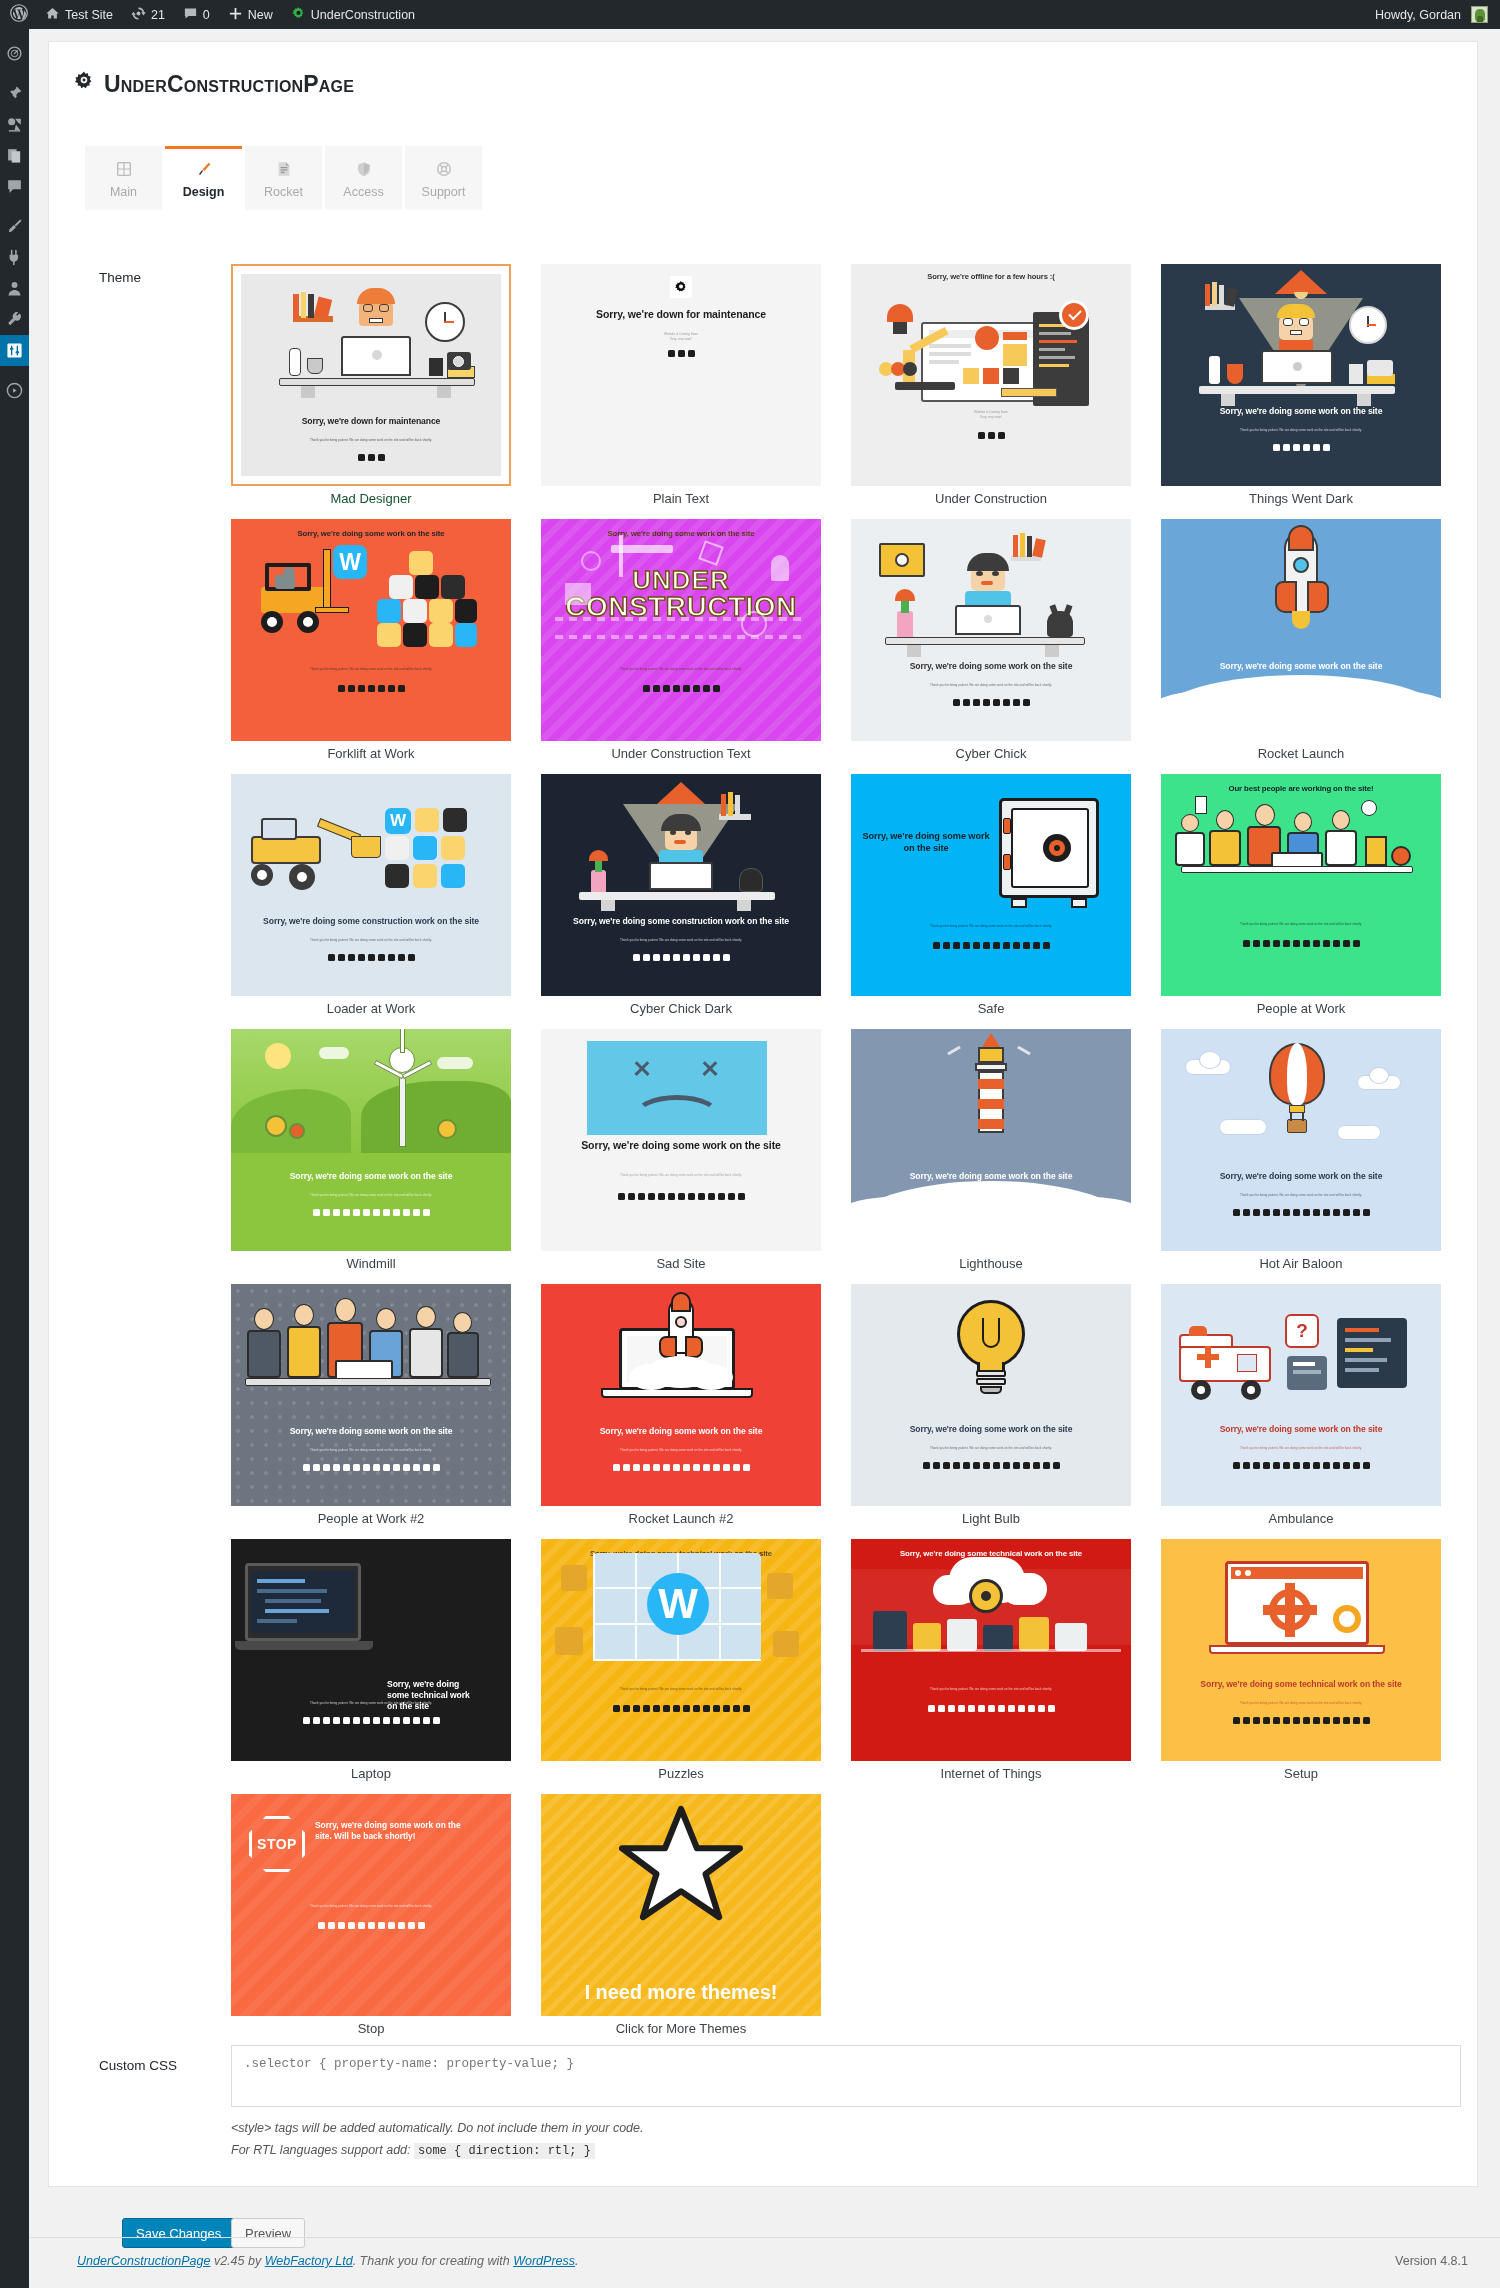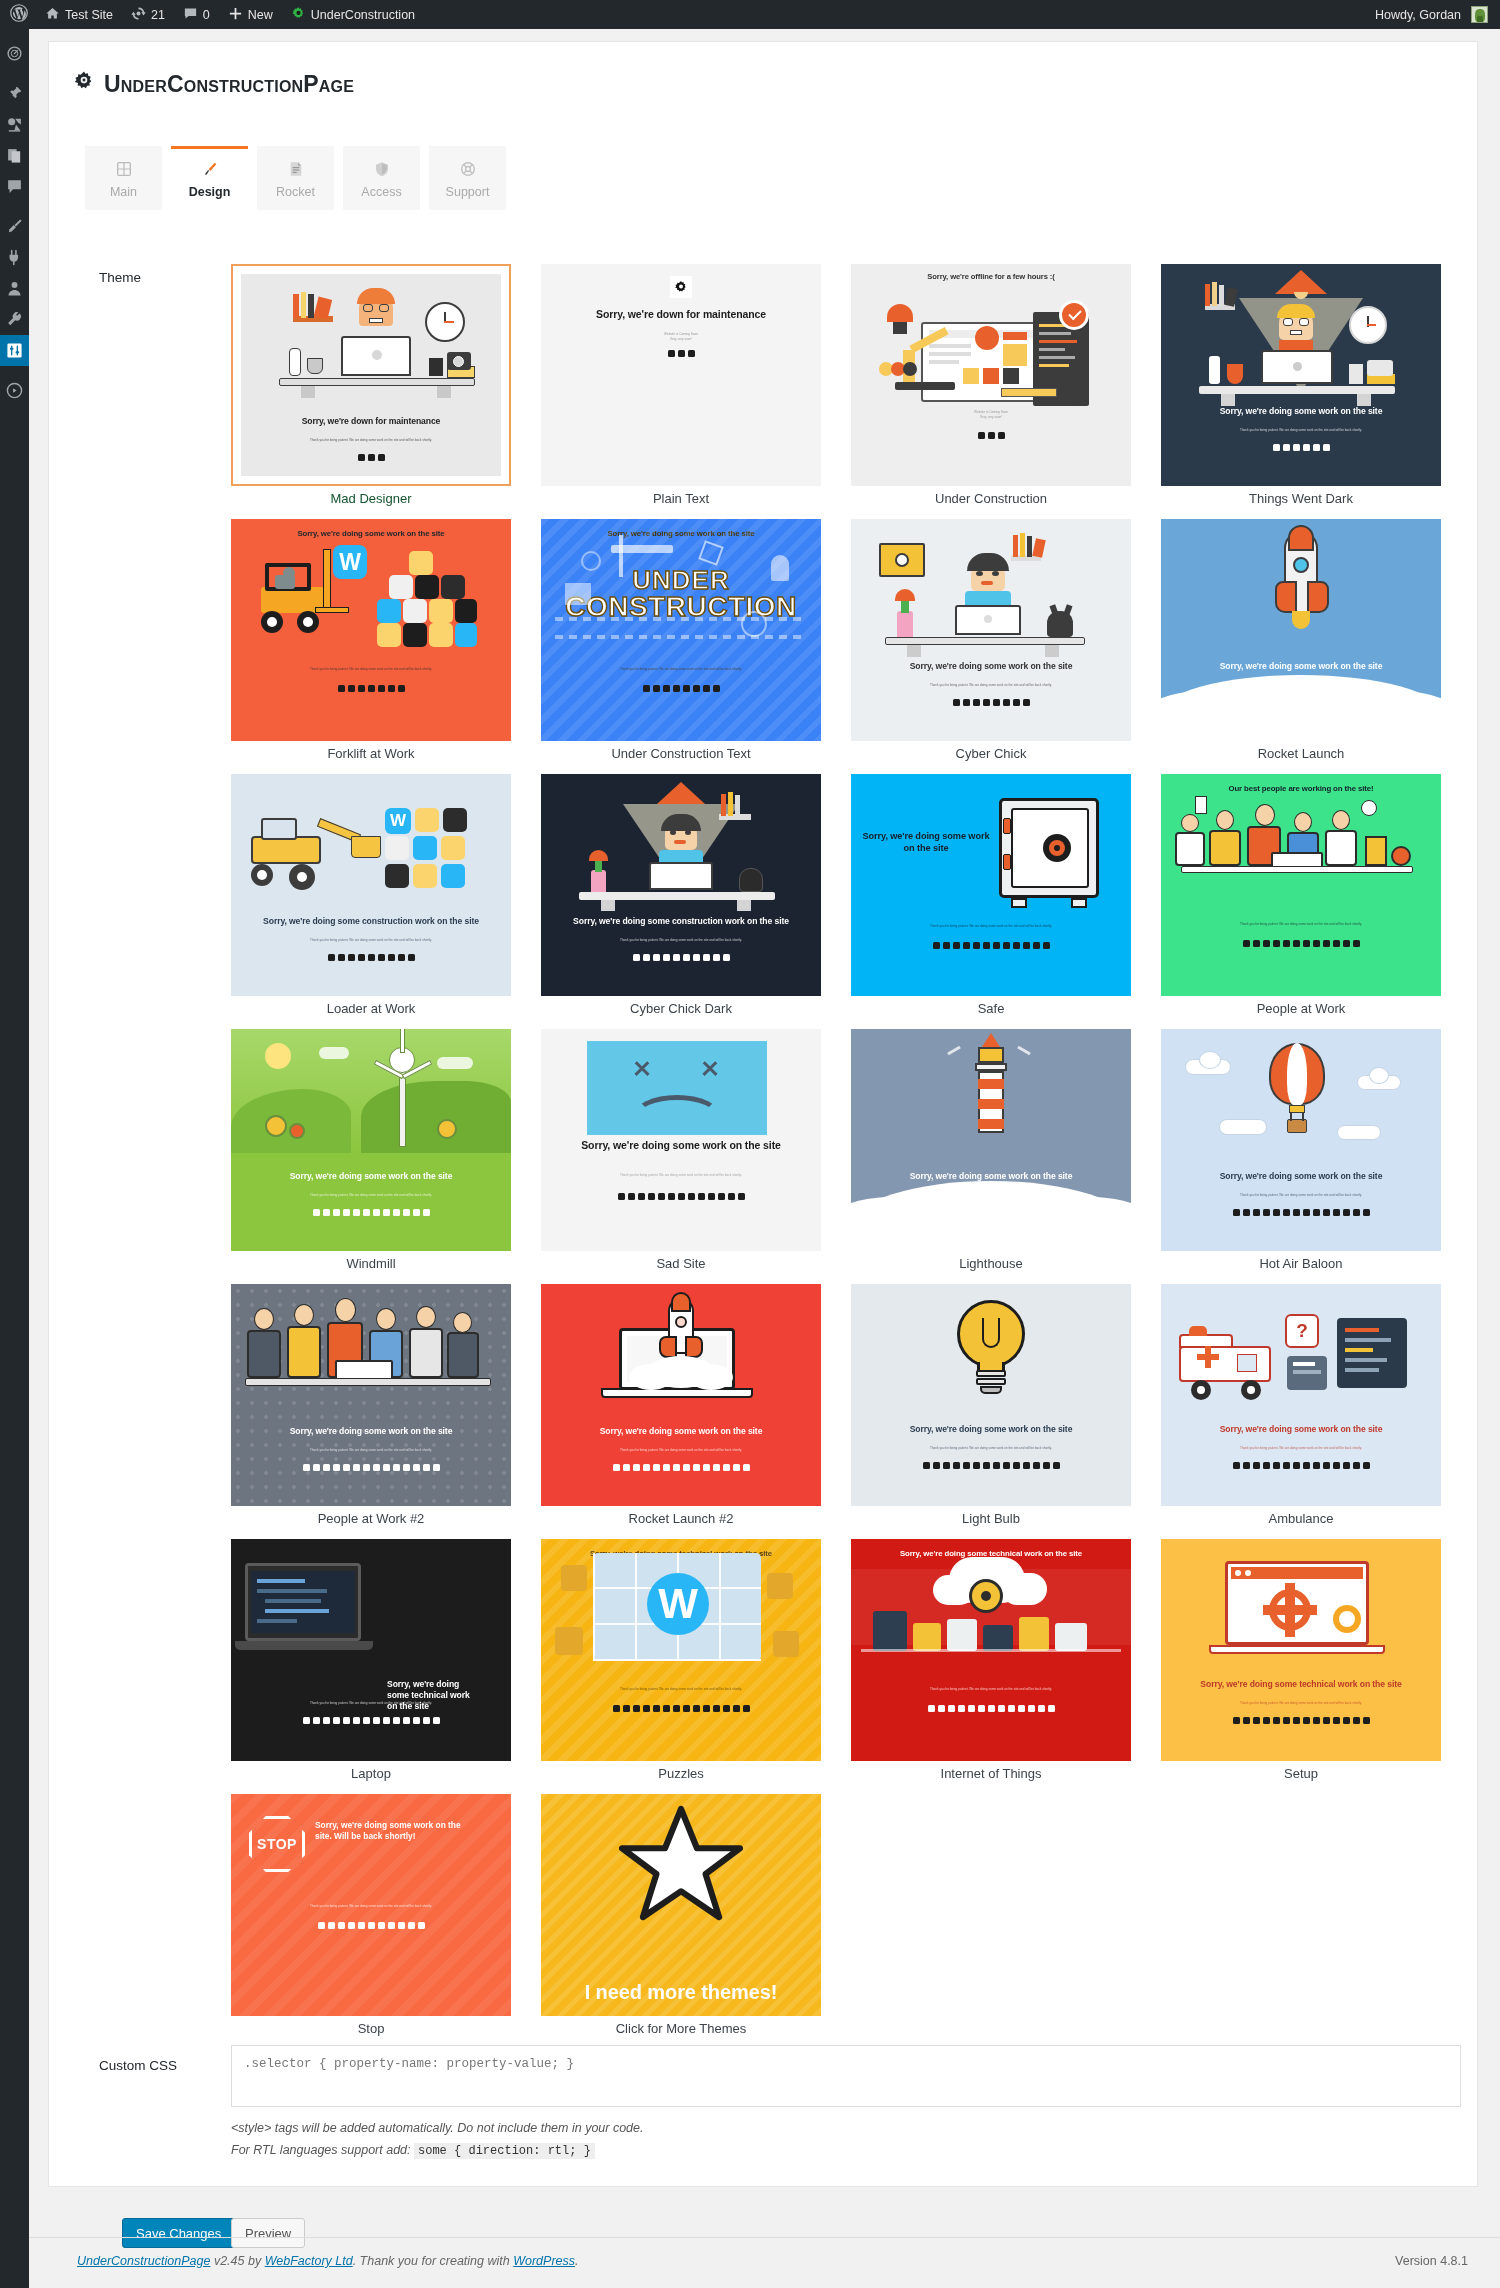--- a/index.html
+++ b/index.html
@@ -68,21 +68,21 @@
   }
   .page-title {
     position:absolute; left:24px; top:28px;
     display:flex; align-items:center; gap:9px;
     font-size:23px; color:#23282d;
     font-variant:small-caps; font-weight:600; letter-spacing:.2px;
   }
   .page-title .ttl { font-family:"Liberation Sans", sans-serif; }
 
   
-  .tabs { position:absolute; left:36px; top:104px; display:flex; gap:9px; }
+  .tabs { position:absolute; left:36px; top:104px; display:flex; gap:3px; }
   .tab {
     width:77px; height:64px; background:#f6f6f6;
     display:flex; flex-direction:column; align-items:center; justify-content:center;
     gap:7px; color:#aaa; font-size:12.5px; border-top:3px solid transparent;
     cursor:pointer;
   }
   .tab.active { background:#fff; color:#23282d; font-weight:bold; border-top:3px solid #f47522; }
   .tab .ticon { height:18px; display:flex; align-items:center; }
 
   
@@ -570,21 +570,21 @@
                 <span class="soc" style="background:#1d1d1d;"></span>
                 <span class="soc" style="background:#1d1d1d;"></span>
                 <span class="soc" style="background:#1d1d1d;"></span>
               </div>
             </div>
           </div>
           <div class="cap">Forklift at Work</div>
         </div>
         <div class="theme">
           <div class="frame">
-            <div class="thumb" style="background: #3b82f6;">
+            <div class="thumb" style="background: #d946ef;">
               <div class="tline t-h" style="top:10px;color:#4a3505;font-size:7.8px;padding:0 12px;line-height:10px;">Sorry, we're doing some work on the site</div>
               <div style="position:absolute;left:0;top:0;right:0;bottom:0;background:repeating-linear-gradient(135deg,rgba(255,255,255,.09) 0 6px,transparent 6px 14px);"></div>
          <div style="position:absolute;left:32px;top:46px;right:32px;text-align:center;color:#fff;font-size:26px;font-weight:bold;letter-spacing:1px;-webkit-text-stroke:1.4px #6d4e06;">UNDER</div>
          <div style="position:absolute;left:10px;top:72px;right:10px;text-align:center;color:#fff;font-size:28px;font-weight:bold;letter-spacing:.5px;-webkit-text-stroke:1.4px #6d4e06;">CONSTRUCTION</div>
          <div style="position:absolute;left:70px;top:26px;width:62px;height:8px;background:rgba(255,255,255,.65);border-radius:2px;"></div>
          <div style="position:absolute;left:78px;top:16px;width:4px;height:42px;background:rgba(255,255,255,.65);"></div>
          <div style="position:absolute;left:24px;top:64px;width:26px;height:22px;background:rgba(255,255,255,.5);"></div>
          <div style="position:absolute;left:230px;top:36px;width:18px;height:26px;background:rgba(255,255,255,.55);border-radius:9px 9px 2px 2px;"></div>
          <div style="position:absolute;left:160px;top:24px;width:20px;height:20px;border:2px solid rgba(255,255,255,.6);transform:rotate(20deg);"></div>
          <div style="position:absolute;left:200px;top:92px;width:26px;height:26px;border:2px solid rgba(255,255,255,.5);border-radius:50%;"></div>

